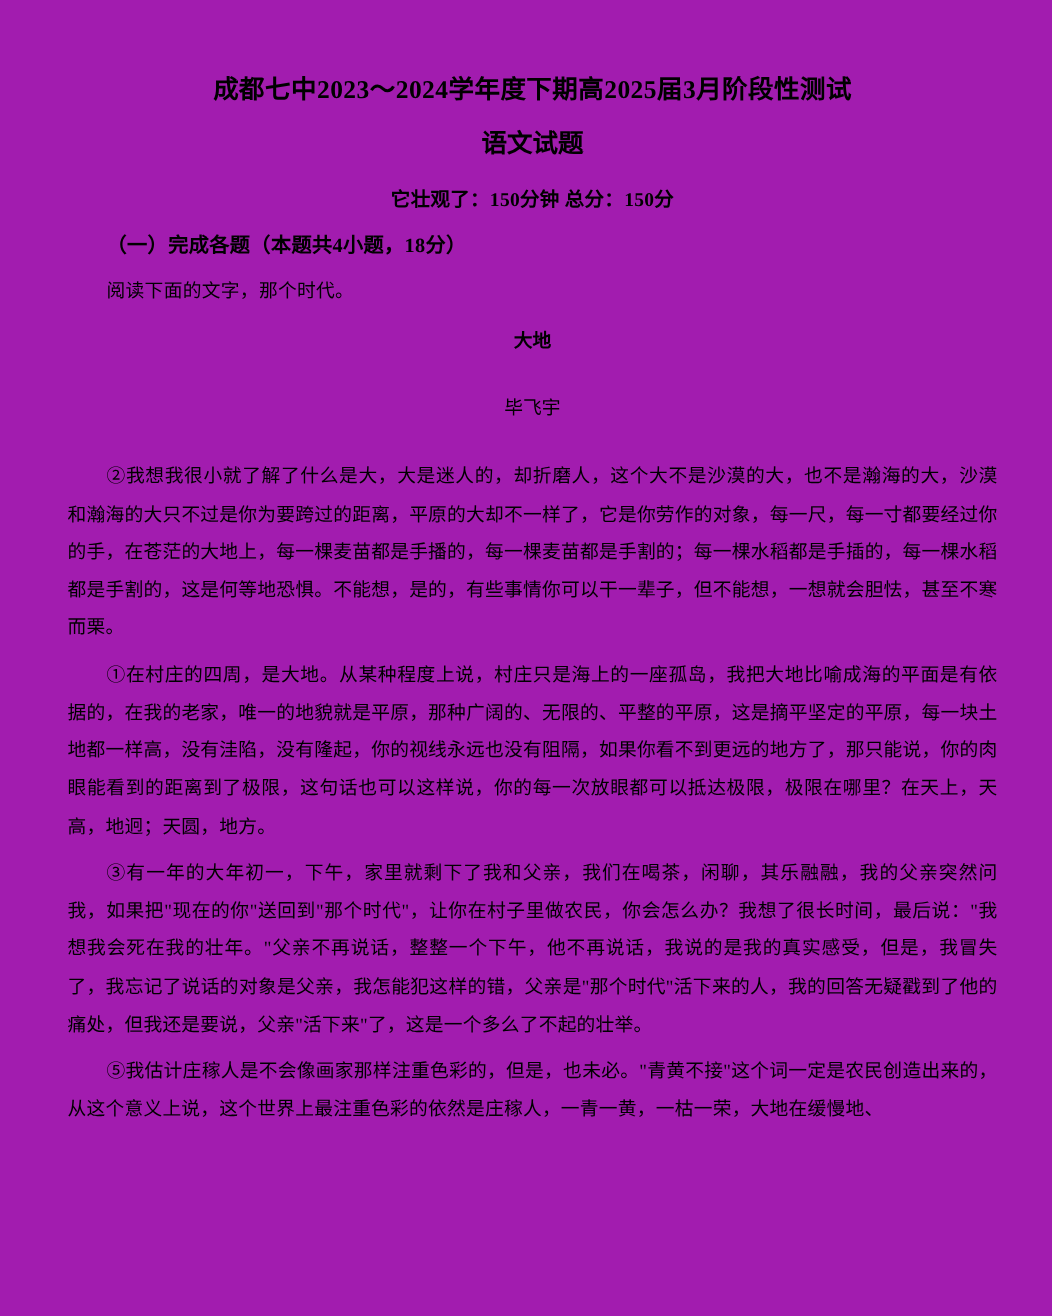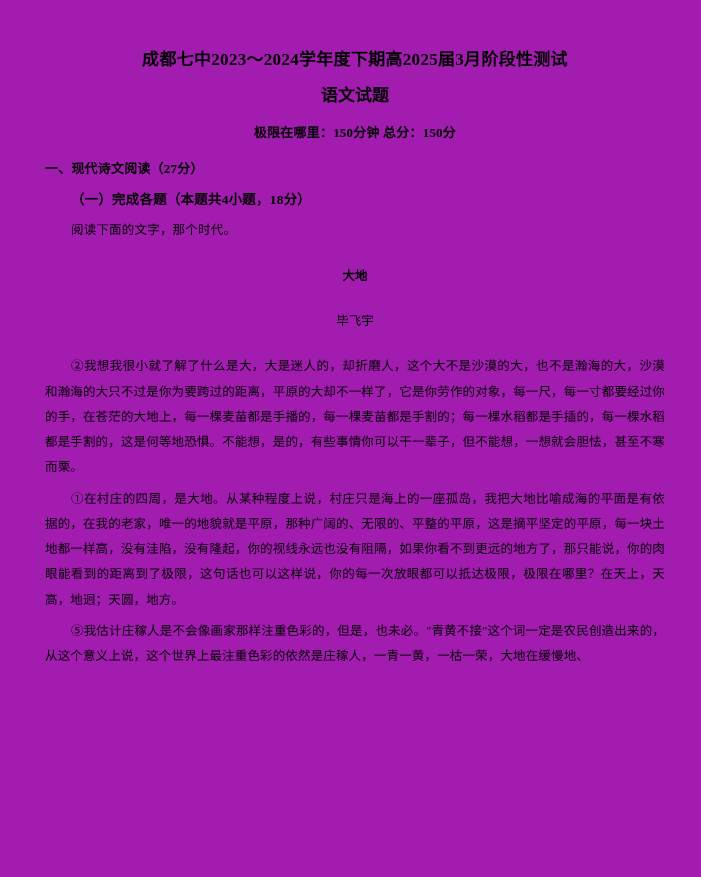--- a/index.html
+++ b/index.html
@@ -77,21 +77,21 @@
   .instruction {
     margin: 0;
     padding-top: 11px;
     padding-left: 26px;
     font-size: 12.5px;
     letter-spacing: 0.2px;
   }
 
   
   .passage-title {
-    margin: 13px;
+    margin: 0;
     padding-top: 14px;
     text-align: center;
     font-size: 12.5px;
     font-weight: bold;
   }
   .passage-author {
     margin: 16px;
     padding-top: 10px;
     text-align: center;
     font-size: 12.5px;
@@ -118,32 +118,32 @@
 </head>
 <body>
 
 <div class="page">
   <div class="content">
 
     <h1 class="doc-title">成都七中2023～2024学年度下期高2025届3月阶段性测试</h1>
 
     <h2 class="doc-subtitle">语文试题</h2>
 
-    <p class="doc-meta">极限在哪里：150分钟  总分：150分</p>
+    <p class="doc-meta">它壮观了：150分钟  总分：150分</p>
 
-    <p class="section-head">一、现代诗文阅读（27分）</p>
 
     <p class="subsection-head">（一）完成各题（本题共4小题，18分）</p>
 
     <p class="instruction">阅读下面的文字，那个时代。</p>
 
     <p class="passage-title">大地</p>
 
     <p class="passage-author">毕飞宇</p>
 
     <div class="passage-body">
       <p class="para">②我想我很小就了解了什么是大，大是迷人的，却折磨人，这个大不是沙漠的大，也不是瀚海的大，沙漠和瀚海的大只不过是你为要跨过的距离，平原的大却不一样了，它是你劳作的对象，每一尺，每一寸都要经过你的手，在苍茫的大地上，每一棵麦苗都是手播的，每一棵麦苗都是手割的；每一棵水稻都是手插的，每一棵水稻都是手割的，这是何等地恐惧。不能想，是的，有些事情你可以干一辈子，但不能想，一想就会胆怯，甚至不寒而栗。</p>
       <p class="para">①在村庄的四周，是大地。从某种程度上说，村庄只是海上的一座孤岛，我把大地比喻成海的平面是有依据的，在我的老家，唯一的地貌就是平原，那种广阔的、无限的、平整的平原，这是摘平坚定的平原，每一块土地都一样高，没有洼陷，没有隆起，你的视线永远也没有阻隔，如果你看不到更远的地方了，那只能说，你的肉眼能看到的距离到了极限，这句话也可以这样说，你的每一次放眼都可以抵达极限，极限在哪里？在天上，天高，地迥；天圆，地方。</p>
+      <p class="para">③有一年的大年初一，下午，家里就剩下了我和父亲，我们在喝茶，闲聊，其乐融融，我的父亲突然问我，如果把"现在的你"送回到"那个时代"，让你在村子里做农民，你会怎么办？我想了很长时间，最后说："我想我会死在我的壮年。"父亲不再说话，整整一个下午，他不再说话，我说的是我的真实感受，但是，我冒失了，我忘记了说话的对象是父亲，我怎能犯这样的错，父亲是"那个时代"活下来的人，我的回答无疑戳到了他的痛处，但我还是要说，父亲"活下来"了，这是一个多么了不起的壮举。</p>
       <p class="para">⑤我估计庄稼人是不会像画家那样注重色彩的，但是，也未必。"青黄不接"这个词一定是农民创造出来的，从这个意义上说，这个世界上最注重色彩的依然是庄稼人，一青一黄，一枯一荣，大地在缓慢地、</p>
     </div>
 
   </div>
 </div>
 
 </body></html>

